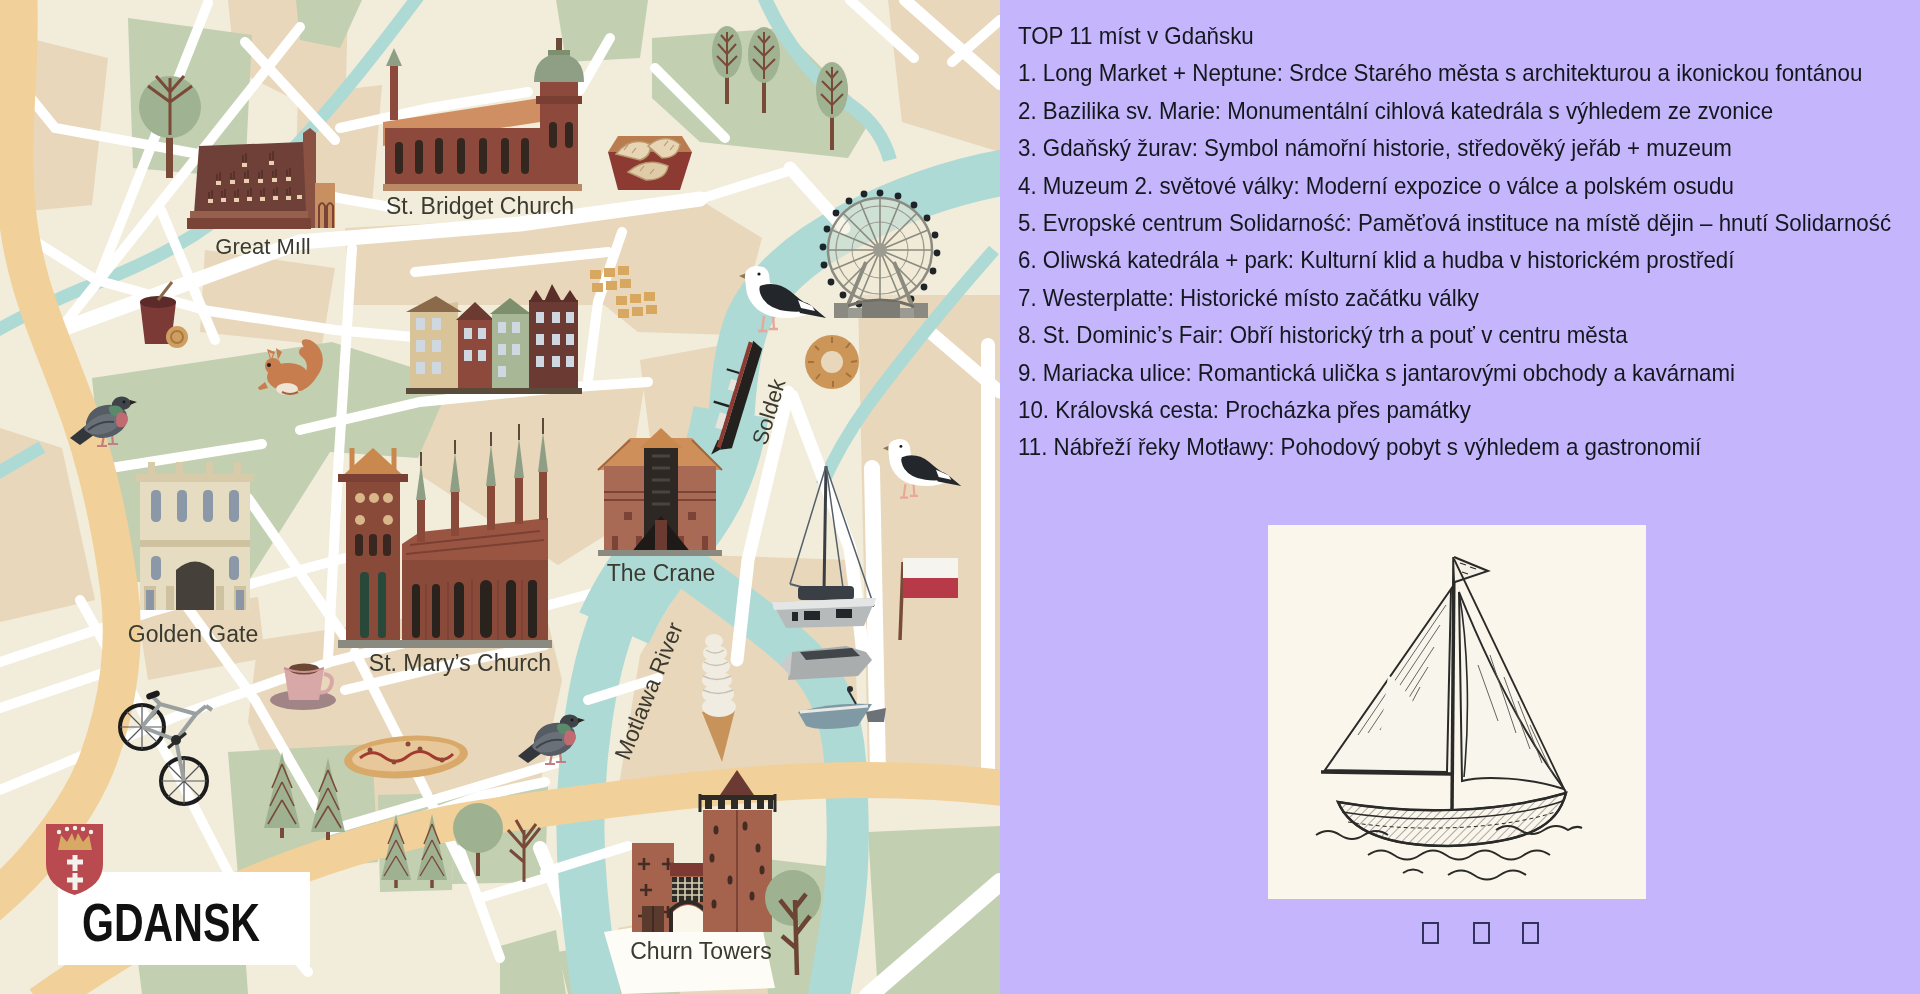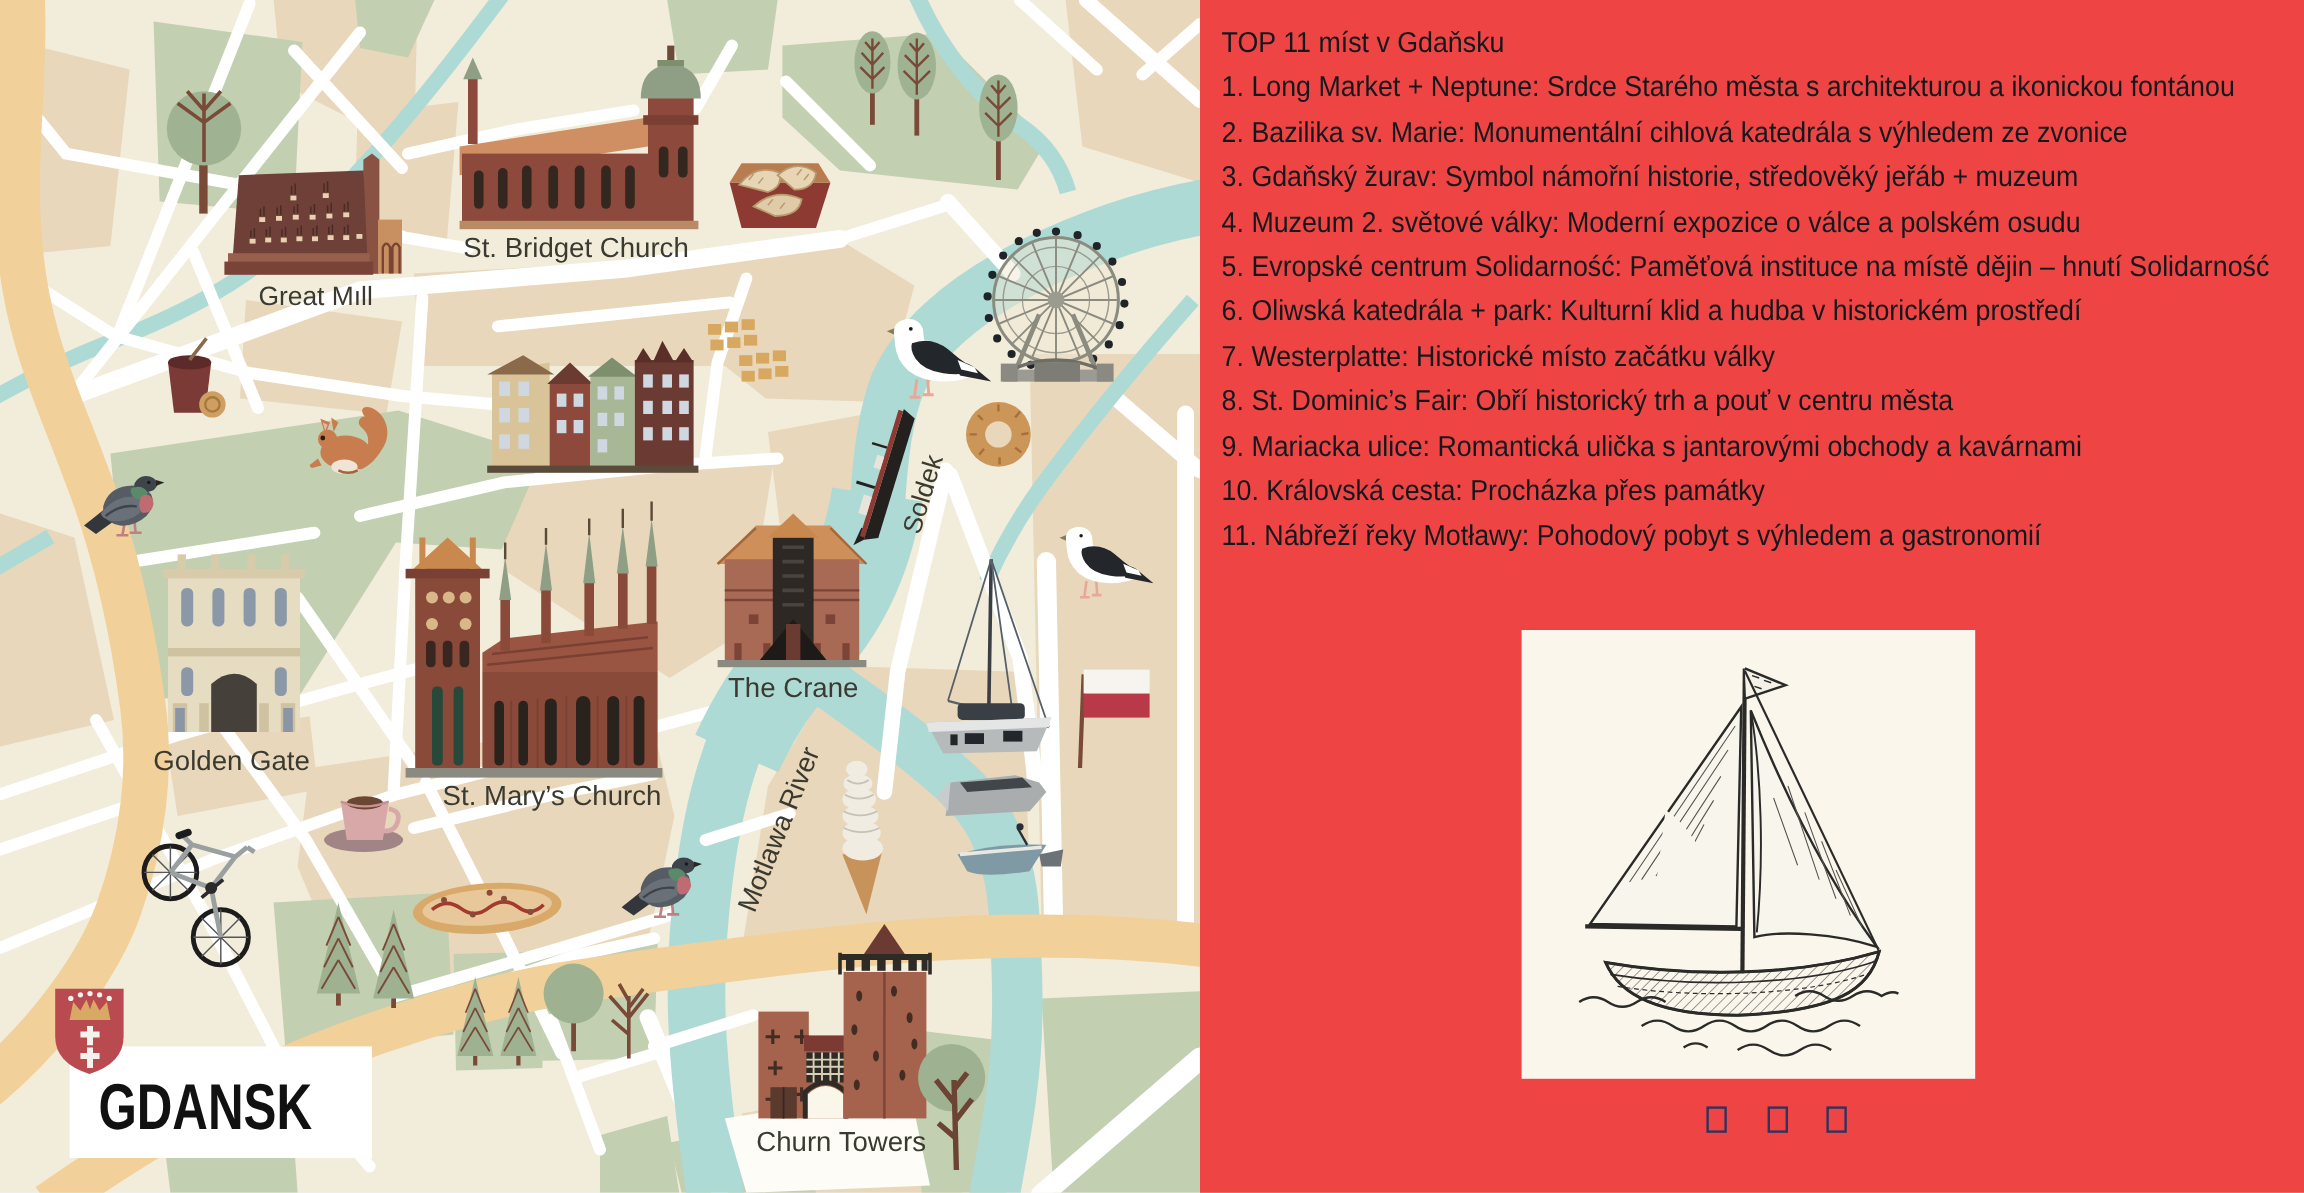--- a/index.html
+++ b/index.html
@@ -1,18 +1,18 @@
 <!DOCTYPE html>
 <html><head>
 <meta charset="utf-8">
 <style>
   html,body{margin:0;padding:0;width:1920px;height:994px;overflow:hidden;
     font-family:"Liberation Sans", sans-serif;background:#eaf2fb;}
   #map{position:absolute;left:0;top:0;width:1000px;height:994px;}
-  #panel{position:absolute;left:1000px;top:0;width:920px;height:994px;background:#ef4444;}
+  #panel{position:absolute;left:1000px;top:0;width:920px;height:994px;background:#c4b5fd;}
   #toplist{position:absolute;left:18px;top:17px;font-size:24px;line-height:37.4px;color:#14181c;white-space:nowrap;transform:scaleX(0.93);transform-origin:left top;}
   #boatbox{position:absolute;left:268px;top:525px;width:378px;height:374px;background:#faf6ec;}
   .tofu{position:absolute;top:922px;width:13px;height:18px;border:2px solid #31335e;}
 </style>
 </head>
 <body>
 
 <div id="map">
 <svg width="1000" height="994" viewBox="0 0 1000 994">
 

